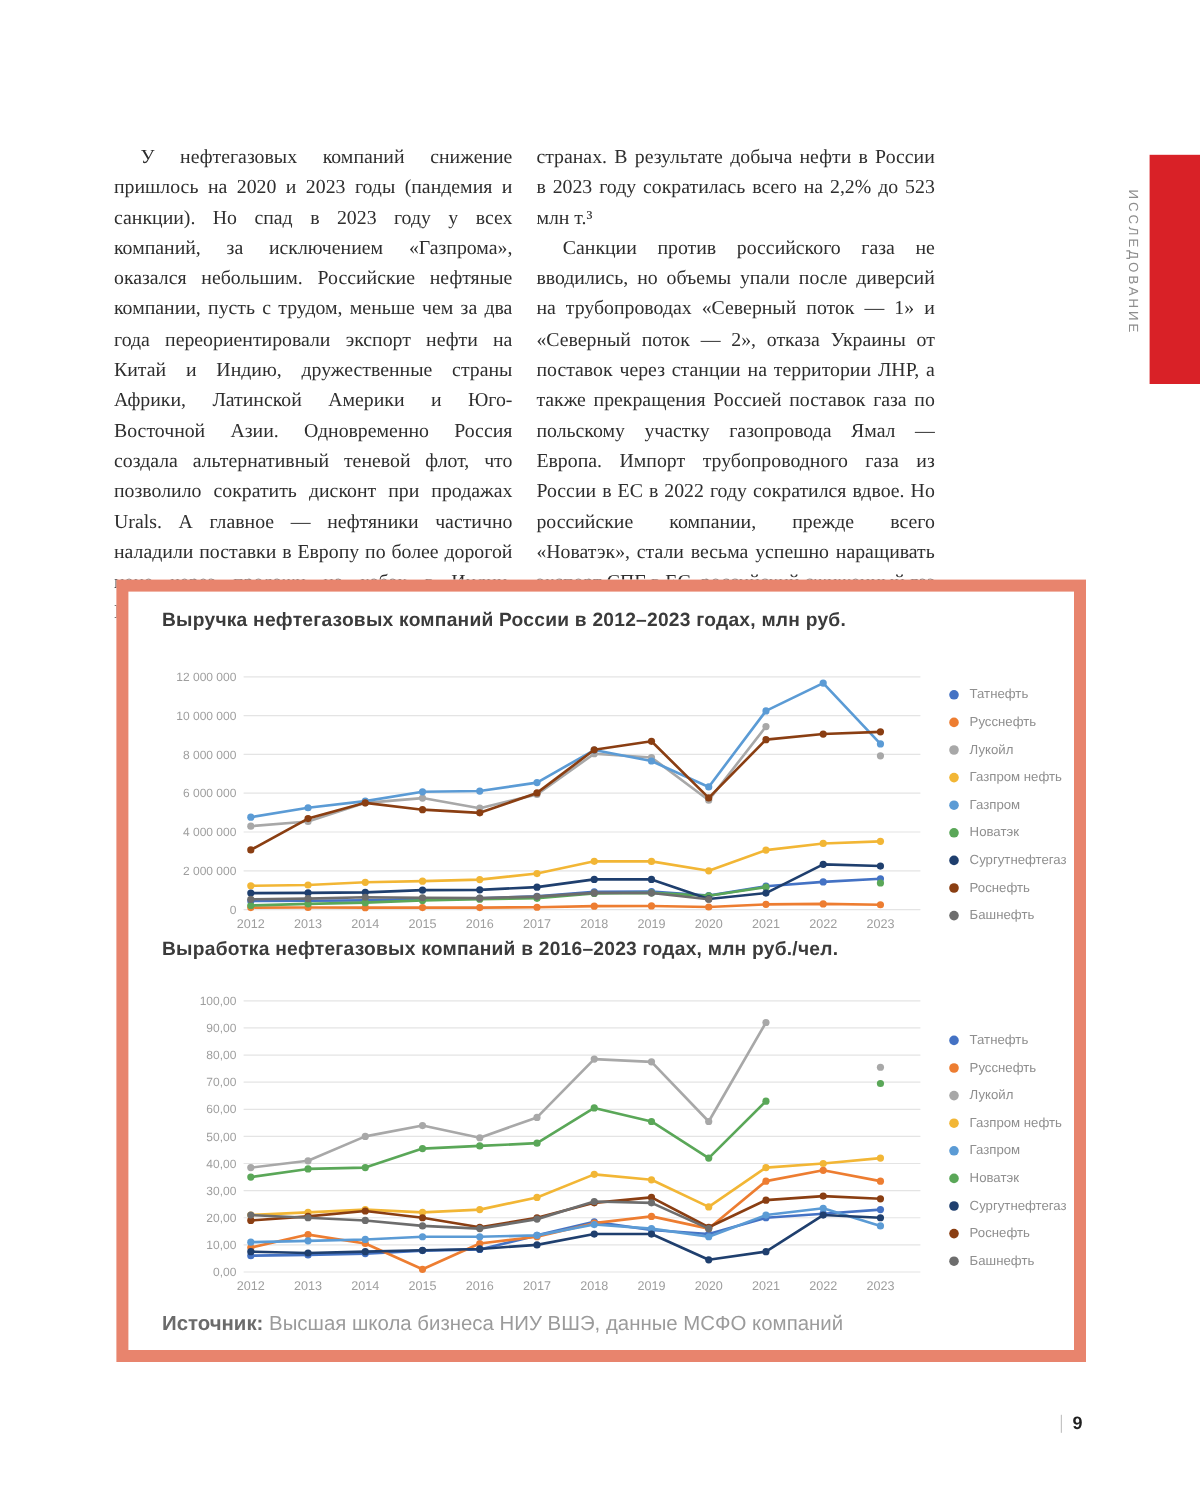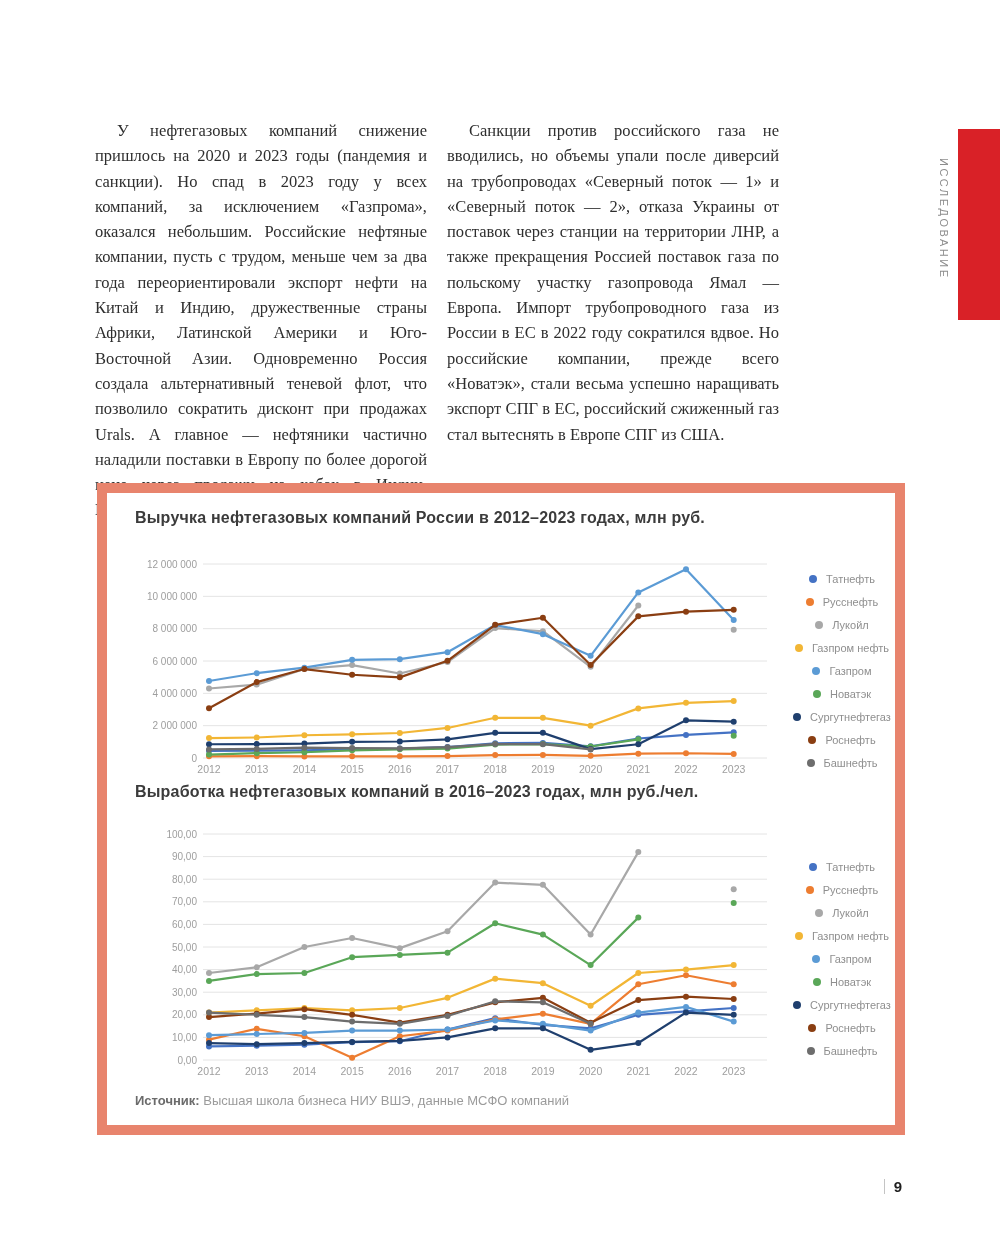--- a/index.html
+++ b/index.html
@@ -38,45 +38,46 @@
     letter-spacing:0.2px; white-space:nowrap;
   }
   #title1 { top:16px; }
   #title2 { top:290px; }
   .chart-svg { position:absolute; left:10px; }
   #chart1 { top:58px; }
   #chart2 { top:328px; }
   .legend { position:absolute; left:684px; width:102px; }
   #legend1 { top:74px; }
   #legend2 { top:362px; }
-  .legend-item { display:flex; align-items:center; gap:9px; height:23px;justify-content:center; }
+  .legend-item { display:flex; align-items:center; gap:9px; height:23px; }
   .legend-dot { width:8px; height:8px; border-radius:50%; flex:0 0 8px; }
   .legend-label { font-size:11px; color:#8f8f8f; white-space:nowrap; }
   .source-line {
-    position:absolute; left:28px; top:600px; font-size:13px; color:#9b9b9b;
+    position:absolute; left:28px; top:600px; font-size:17px; color:#9b9b9b;
   }
   .source-line b { color:#6b6b6b; }
   
   .page-num {
     position:absolute; right:98px; top:1178px;
     display:flex; align-items:center; gap:9px;
   }
   .page-num-bar { width:1px; height:15px; background:#c4c4c4; }
   .page-num-val { font-size:15px; font-weight:bold; color:#1f1f1f; }
 </style>
 </head>
 <body>
 
 <div class="page">
 
   <div class="cols">
     <div class="col">
       <p class="indent">У нефтегазовых компаний снижение пришлось на 2020 и 2023 годы (пандемия и санкции). Но спад в 2023 году у всех компаний, за исключением «Газпрома», оказался небольшим. Российские нефтяные компании, пусть с трудом, меньше чем за два года переориентировали экспорт нефти на Китай и Индию, дружественные страны Африки, Латинской Америки и Юго-Восточной Азии. Одновременно Россия создала альтернативный теневой флот, что позволило сократить дисконт при продажах Urals. А главное — нефтяники частично наладили поставки в Европу по более дорогой цене через продажи на хабах в Индии, Малайзии, Индонезии, Алжире и других</p>
     </div>
     <div class="col">
+      <p>странах. В результате добыча нефти в России в 2023 году сократилась всего на 2,2% до 523 млн т.³</p>
       <p class="indent">Санкции против российского газа не вводились, но объемы упали после диверсий на трубопроводах «Северный поток — 1» и «Северный поток — 2», отказа Украины от поставок через станции на территории ЛНР, а также прекращения Россией поставок газа по польскому участку газопровода Ямал — Европа. Импорт трубопроводного газа из России в ЕС в 2022 году сократился вдвое. Но российские компании, прежде всего «Новатэк», стали весьма успешно наращивать экспорт СПГ в ЕС, российский сжиженный газ стал вытеснять в Европе СПГ из США.</p>
     </div>
   </div>
 
   <div class="tab-label">ИССЛЕДОВАНИЕ</div>
   <div class="red-tab" style="background: rgb(217, 33, 39);"></div>
 
   <div class="chart-panel" style="border-color: rgb(232, 132, 109);">
     <div class="chart-title" id="title1">Выручка нефтегазовых компаний России в 2012–2023 годах, млн руб.</div>
     <svg class="chart-svg" id="chart1" width="670" height="235">

